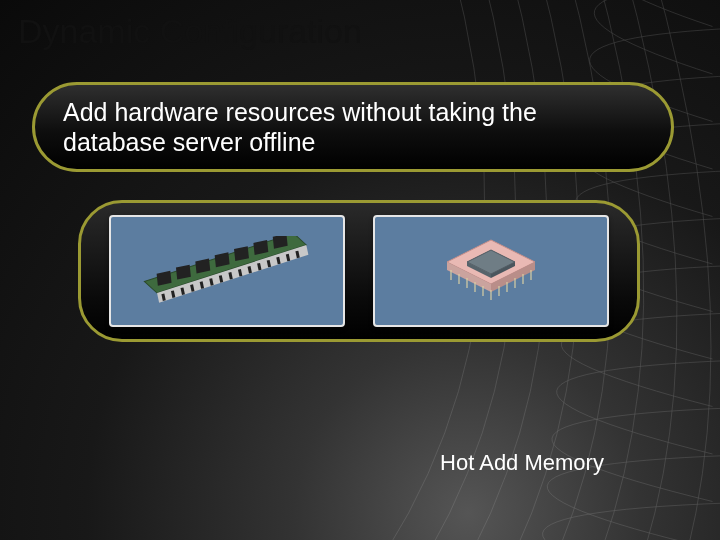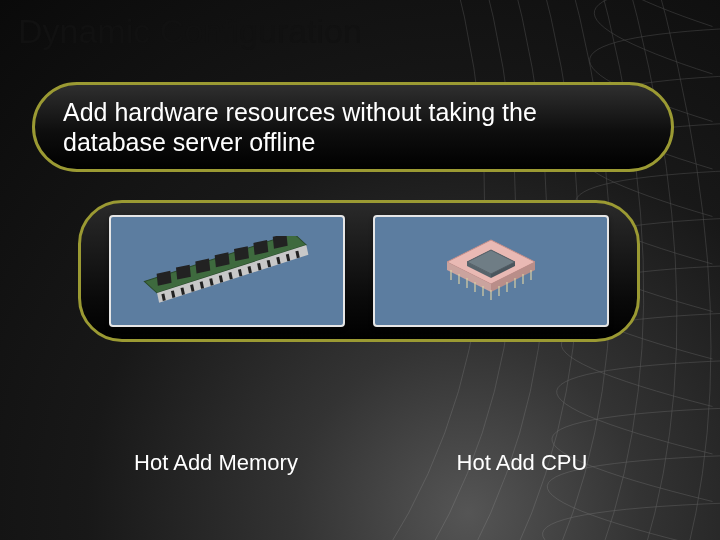--- a/index.html
+++ b/index.html
@@ -142,14 +142,13 @@
         <line x1="84" y1="52" x2="84" y2="62"></line>
         <line x1="92" y1="48" x2="92" y2="58"></line>
         <line x1="100" y1="44" x2="100" y2="54"></line>
       </g>
     </svg>
   </div>
 </div>
 
 <div class="label-row">
   <span>Hot Add Memory</span>
-  <span>Hot Add CPU</span>
 </div>
 
 </body></html>

